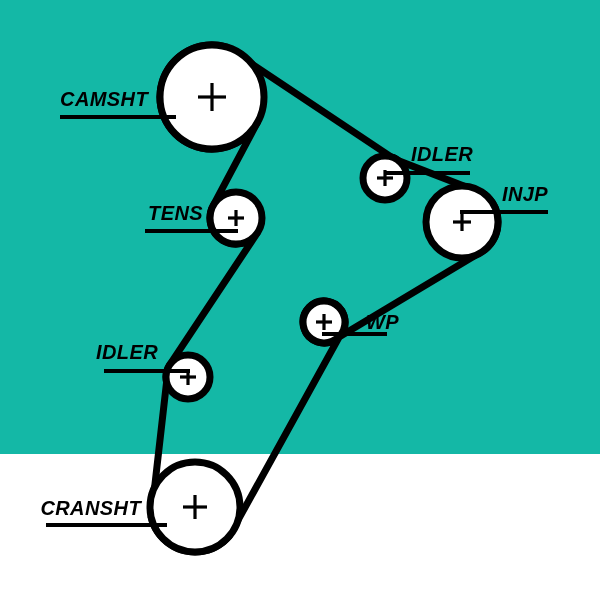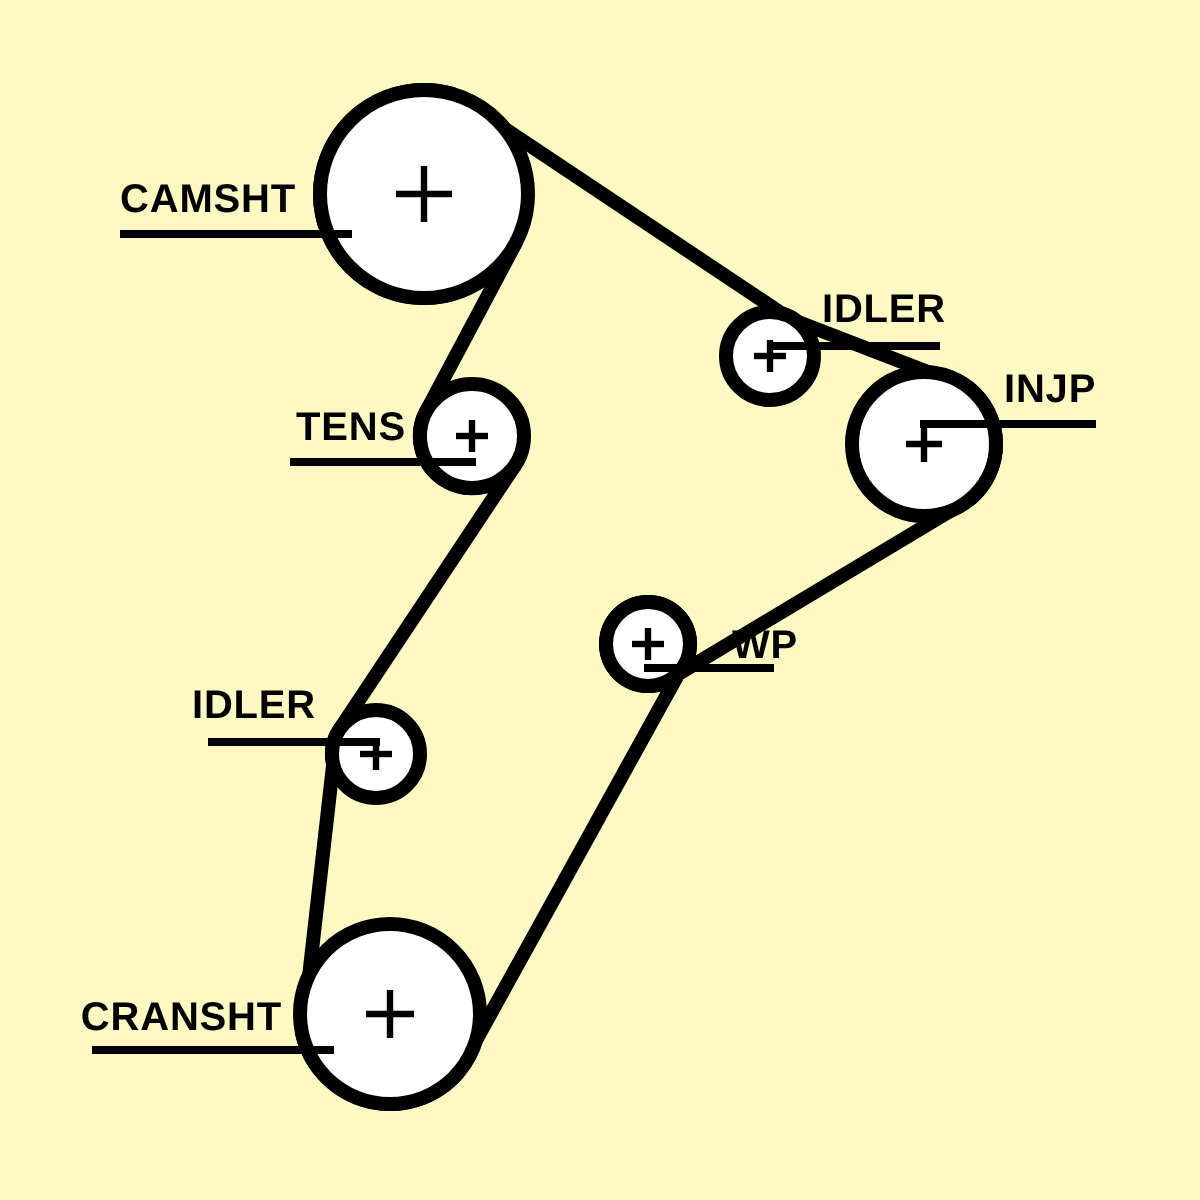--- a/index.html
+++ b/index.html
@@ -10,22 +10,23 @@
   }
   body {
     width: 600px;
     height: 600px;
     font-family: "Liberation Sans", sans-serif;
     overflow: hidden;
   }
   #diagram-root {
     position: relative;
     width: 600px;
-    height: 600px;
-    background: #fef9c3;
+    height: 454px;
+    background: #14b8a6;
+    font-style: italic;
   }
   svg#belt-diagram {
     display: block;
     width: 600px;
     height: 600px;
   }
   .pulley-outline {
     fill: #ffffff;
     stroke: #000000;
   }

